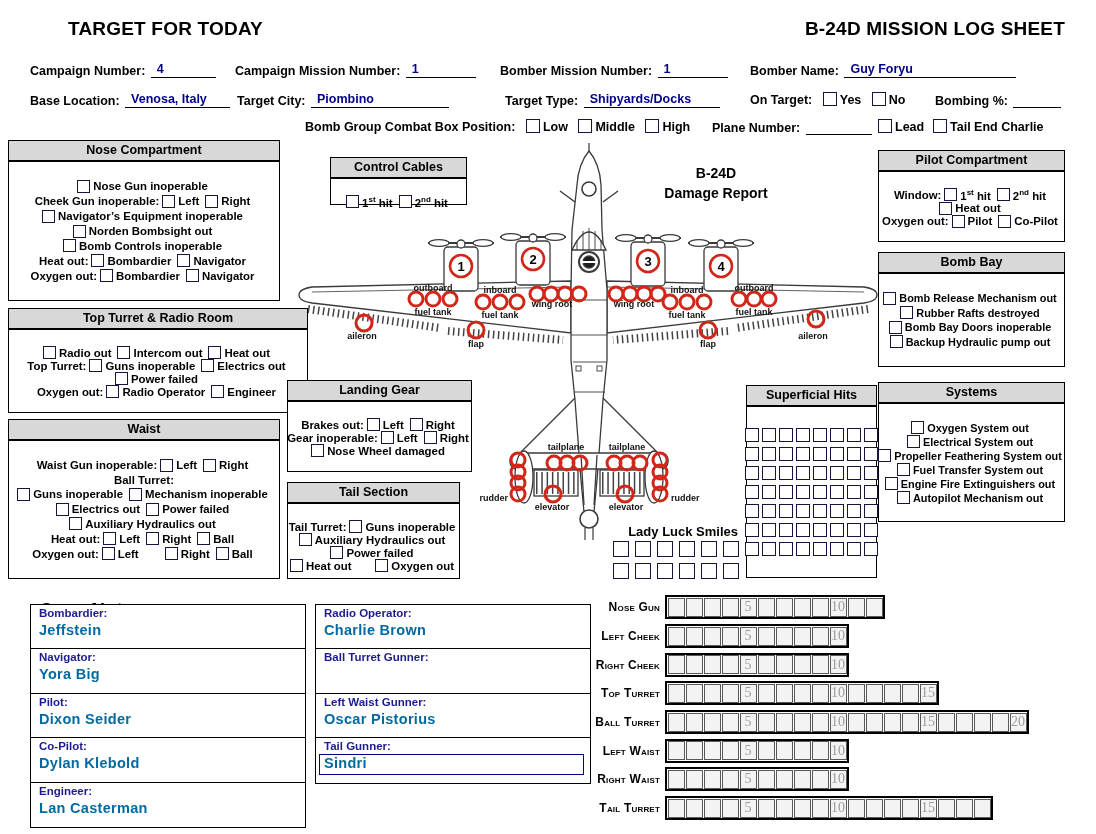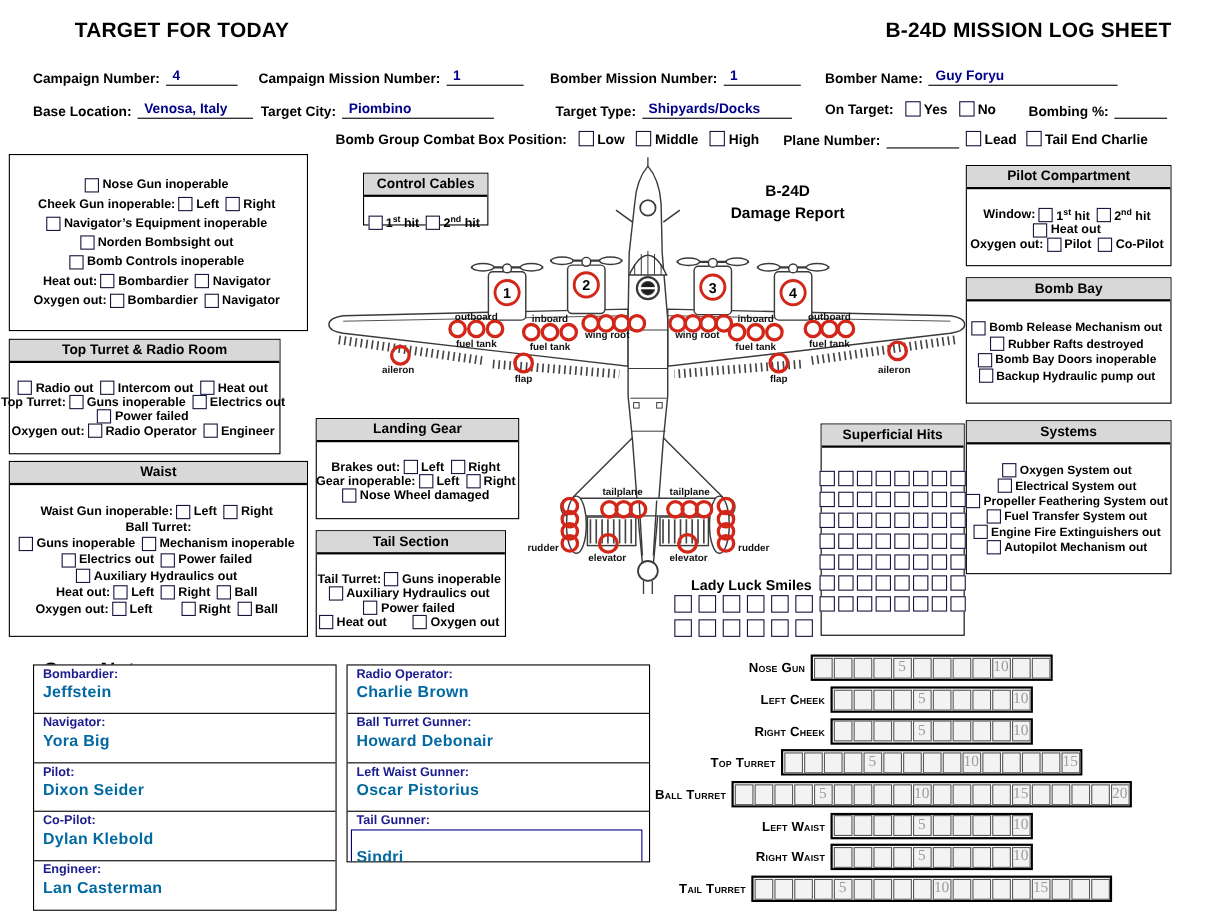--- a/index.html
+++ b/index.html
@@ -41,24 +41,24 @@
   #ladyluck-grid .bgrow{gap:6px;}
   
   #crew-title{position:absolute;left:38px;top:599px;font-weight:bold;font-size:19px;font-style:italic;}
   .crewtbl{position:absolute;width:276px;border:1.6px solid #000;box-sizing:border-box;background:#fff;}
   #crew-left{left:30px;top:604px;}
   #crew-right{left:315px;top:604px;}
   .crow{height:44.4px;border-bottom:1.6px solid #000;box-sizing:border-box;padding:2px 4px 0 8px;overflow:hidden;}
   .crow:last-child{border-bottom:none;}
   .crole{font-size:11.5px;font-weight:bold;color:#1c1c8e;}
   .cname{font-size:14.5px;font-weight:bold;color:#0369a1;letter-spacing:.3px;margin-top:3px;}
-  .cname.boxed{border:1.6px solid #00008b;margin:2px 2px 0 -5px;padding:17px 4px 3px 4px;}
+  .cname.boxed{border:1.6px solid #00008b;margin:2px 2px 0 -5px;padding:0 4px 3px 4px;}
   
   #tracks{position:absolute;left:588px;top:593px;}
-  .trow{display:flex;align-items:center;height:28.7px;justify-content:center;}
+  .trow{display:flex;align-items:center;height:28.7px;}
   .tlabel{width:72px;text-align:right;font-variant:small-caps;font-weight:bold;font-size:12px;
           padding-right:5px;letter-spacing:.2px;flex:none;}
   .track{display:flex;border:2px solid #000;background:#fff;}
   .tcell{width:15px;height:17px;border:1px solid #595959;background:#f3f3f3;margin:.5px;
          display:flex;align-items:center;justify-content:center;
          font-family:"Liberation Serif",serif;font-size:14px;color:#9d9d9d;flex:none;}
   
   #diagram{position:absolute;left:288px;top:140px;}
   .dtitle{font-size:14px;font-weight:bold;fill:#000;}
   .dlbl{font-size:9px;font-weight:bold;fill:#111;}
@@ -281,20 +281,21 @@
       <text class="dlbl" x="566" y="450" text-anchor="middle">tailplane</text>
       <text class="dlbl" x="627" y="450" text-anchor="middle">tailplane</text>
       <text class="dlbl" x="508" y="501" text-anchor="end">rudder</text>
       <text class="dlbl" x="671" y="501" text-anchor="start">rudder</text>
       <text class="dlbl" x="552" y="510" text-anchor="middle">elevator</text>
       <text class="dlbl" x="626" y="510" text-anchor="middle">elevator</text>
     </g>
   </svg>
 
   <div class="panel" id="p-nose" style="left:8px;top:140px;width:272px;height:161px">
+      <div class="ph">Nose Compartment</div>
       <div class="pb">
         <div class="pline">
           <span class="box"></span>
           <span class="plbl">Nose Gun inoperable</span>
         </div>
         <div class="pline">
           <span class="ptxt">Cheek Gun inoperable:</span>
           <span class="box"></span>
           <span class="plbl">Left</span>
           <span class="box"></span>
@@ -321,21 +322,21 @@
         </div>
         <div class="pline">
           <span class="ptxt">Oxygen out:</span>
           <span class="box"></span>
           <span class="plbl">Bombardier</span>
           <span class="box"></span>
           <span class="plbl">Navigator</span>
         </div>
       </div>
     </div>
-  <div class="panel" id="p-ttrr" style="left:8px;top:308px;width:247px;height:105px">
+  <div class="panel" id="p-ttrr" style="left:8px;top:308px;width:300px;height:105px">
       <div class="ph">Top Turret &amp; Radio Room</div>
       <div class="pb">
         <div class="pline">
           <span class="box"></span>
           <span class="plbl">Radio out</span>
           <span class="box"></span>
           <span class="plbl">Intercom out</span>
           <span class="box"></span>
           <span class="plbl">Heat out</span>
         </div>
@@ -402,21 +403,21 @@
           <span class="box"></span>
           <span class="plbl">Left</span>
           <span class="pgap"></span>
           <span class="box"></span>
           <span class="plbl">Right</span>
           <span class="box"></span>
           <span class="plbl">Ball</span>
         </div>
       </div>
     </div>
-  <div class="panel" id="p-cables" style="left:330px;top:157px;width:114px;height:48px">
+  <div class="panel" id="p-cables" style="left:330px;top:157px;width:137px;height:48px">
       <div class="ph">Control Cables</div>
       <div class="pb">
         <div class="pline">
           <span class="box"></span>
           <span class="plbl">1<sup>st</sup> hit</span>
           <span class="box"></span>
           <span class="plbl">2<sup>nd</sup> hit</span>
         </div>
       </div>
     </div>
@@ -661,21 +662,20 @@
         <div class="cname">Lan Casterman</div>
       </div>
     </div>
   <div class="crewtbl" id="crew-right">
       <div class="crow">
         <div class="crole">Radio Operator:</div>
         <div class="cname">Charlie Brown</div>
       </div>
       <div class="crow">
         <div class="crole">Ball Turret Gunner:</div>
-        <div class="cname">Howard Debonair</div>
       </div>
       <div class="crow">
         <div class="crole">Left Waist Gunner:</div>
         <div class="cname">Oscar Pistorius</div>
       </div>
       <div class="crow">
         <div class="crole">Tail Gunner:</div>
         <div class="cname boxed">Sindri</div>
       </div>
     </div>

